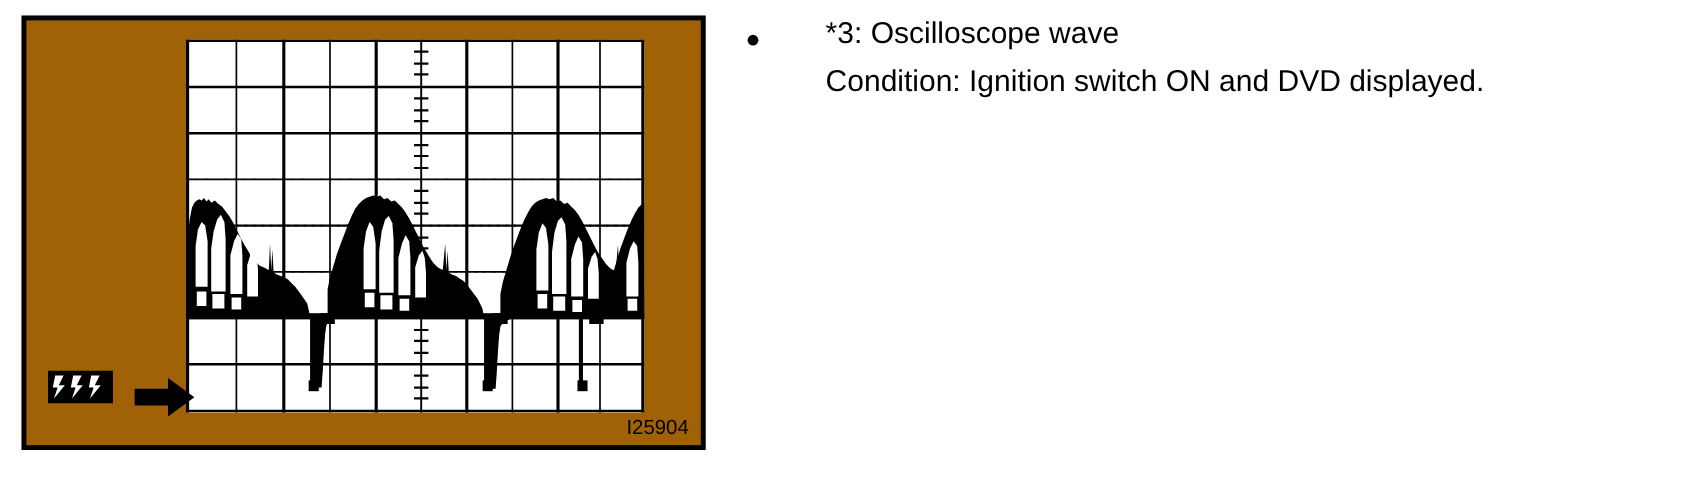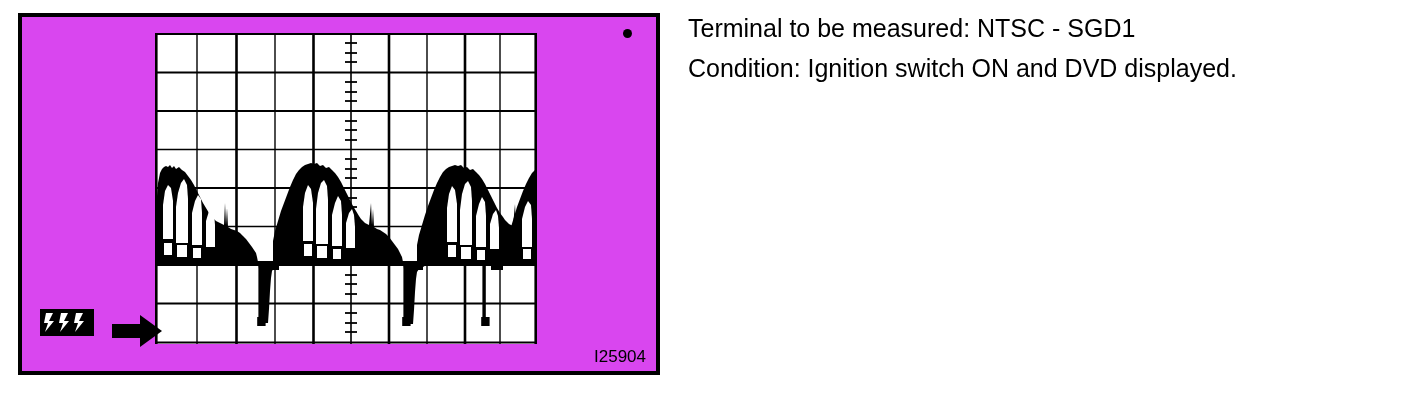--- a/index.html
+++ b/index.html
@@ -14,25 +14,25 @@
     font-family: "Liberation Sans", sans-serif;
     color: #000000;
     overflow: hidden;
   }
 
   
   #figure-panel {
     position: absolute;
     left: 18px;
     top: 13px;
-    width: 642px;
+    width: 570px;
     height: 362px;
     border: 4px solid #000000;
     box-sizing: border-box;
-    background: #d946ef;
+    background: #a16207;
     padding-left: 37px;
   }
 
   
   #scope-screen {
     position: absolute;
     left: 133px;       
     top: 16px;         
     width: 382px;
     height: 311px;
@@ -328,16 +328,16 @@
       <path d="M 0,11 L 28,11 L 28,2 L 50,18 L 28,34 L 28,25 L 0,25 Z" fill="#000000"></path>
     </svg>
   </div>
 
   <div id="figure-id">I25904</div>
 </div>
 
 <div id="note-block">
   <div id="note-bullet"></div>
   <div id="note-lines">
-    <div class="note-line">Terminal to be measured: NTSC - SGD1</div>
+    <div class="note-line">*3: Oscilloscope wave</div>
     <div class="note-line">Condition: Ignition switch ON and DVD displayed.</div>
   </div>
 </div>
 
 </body></html>

